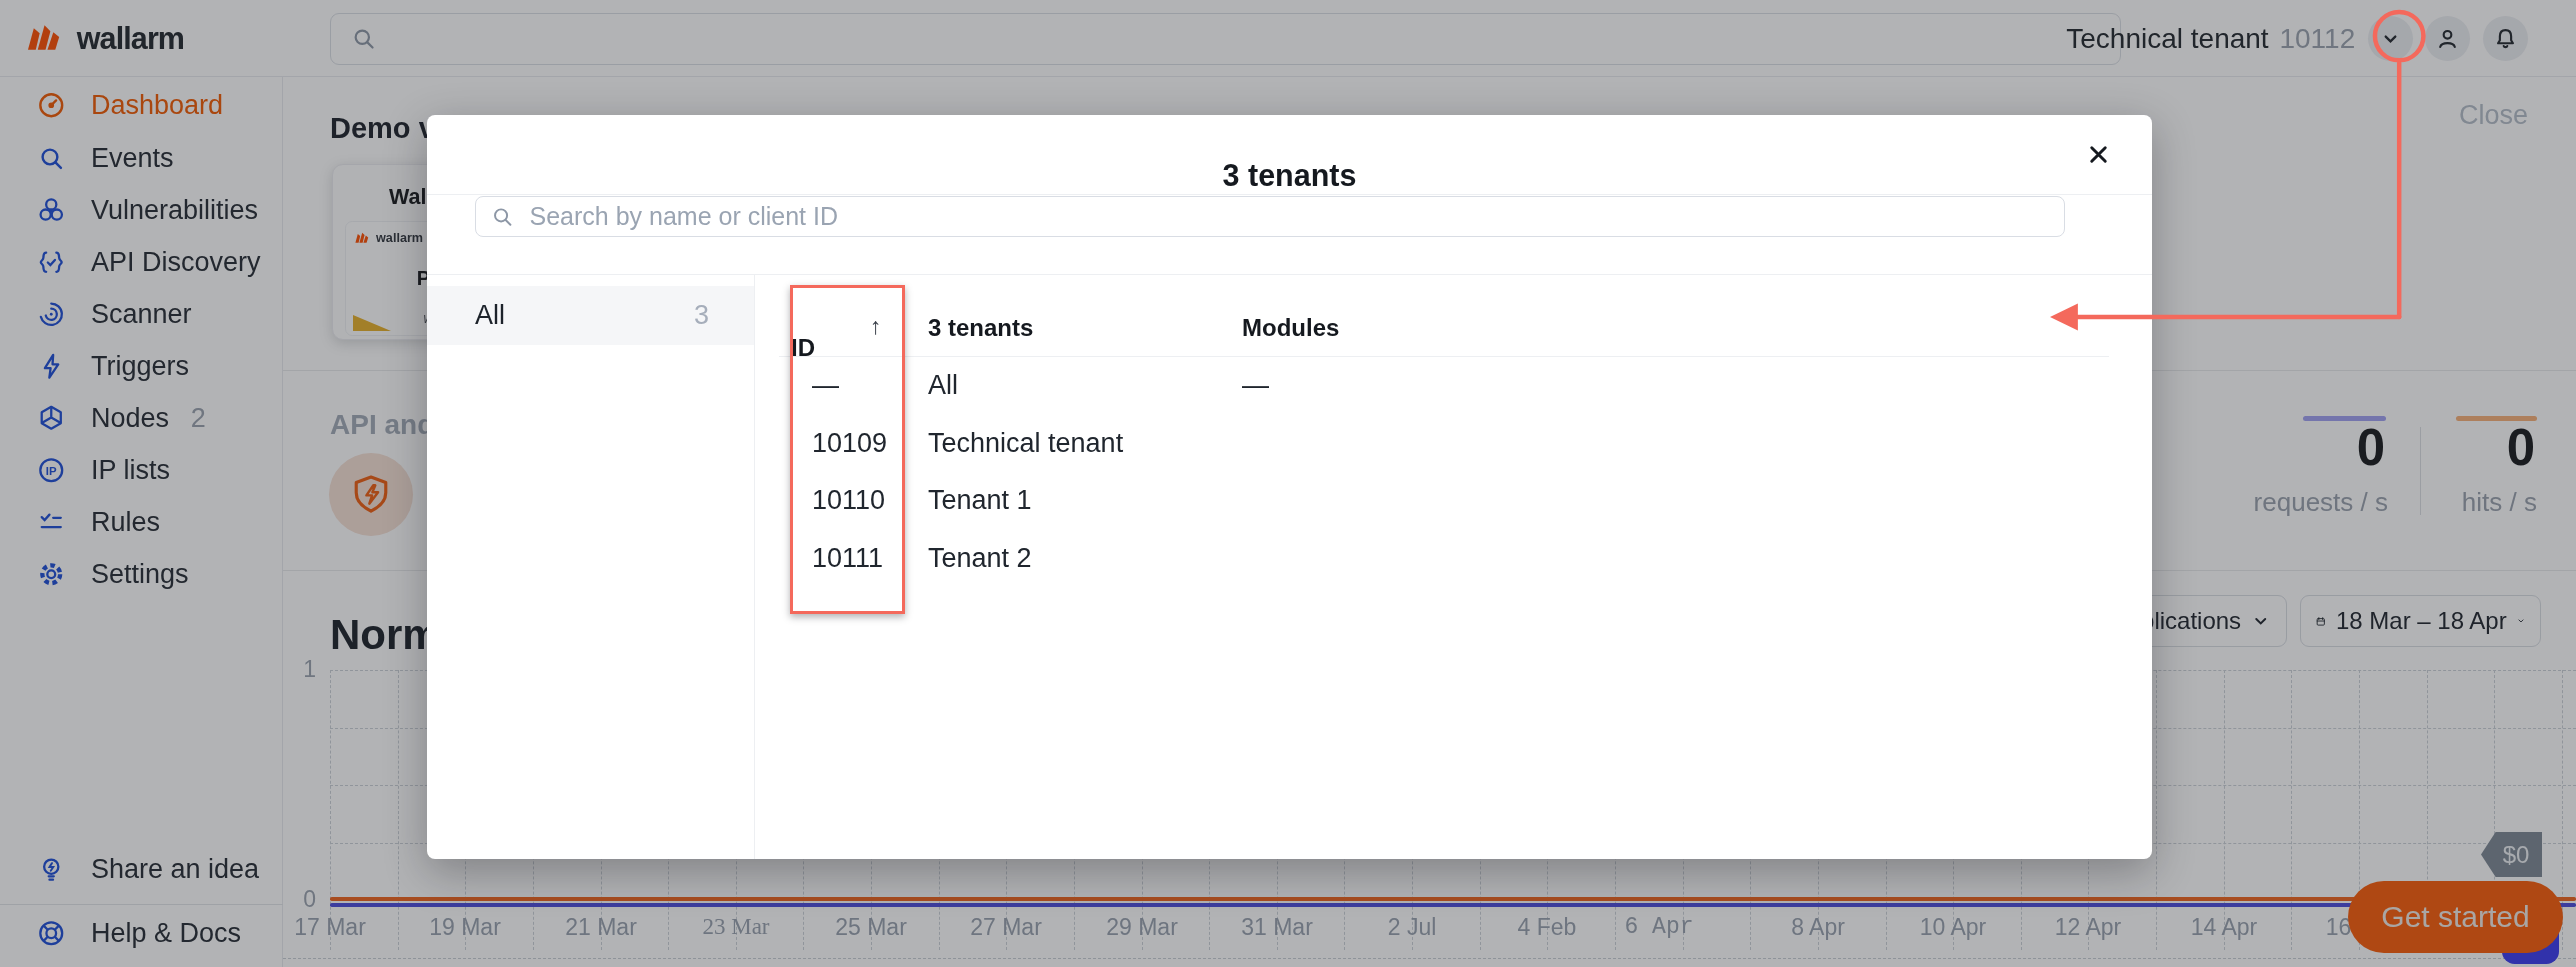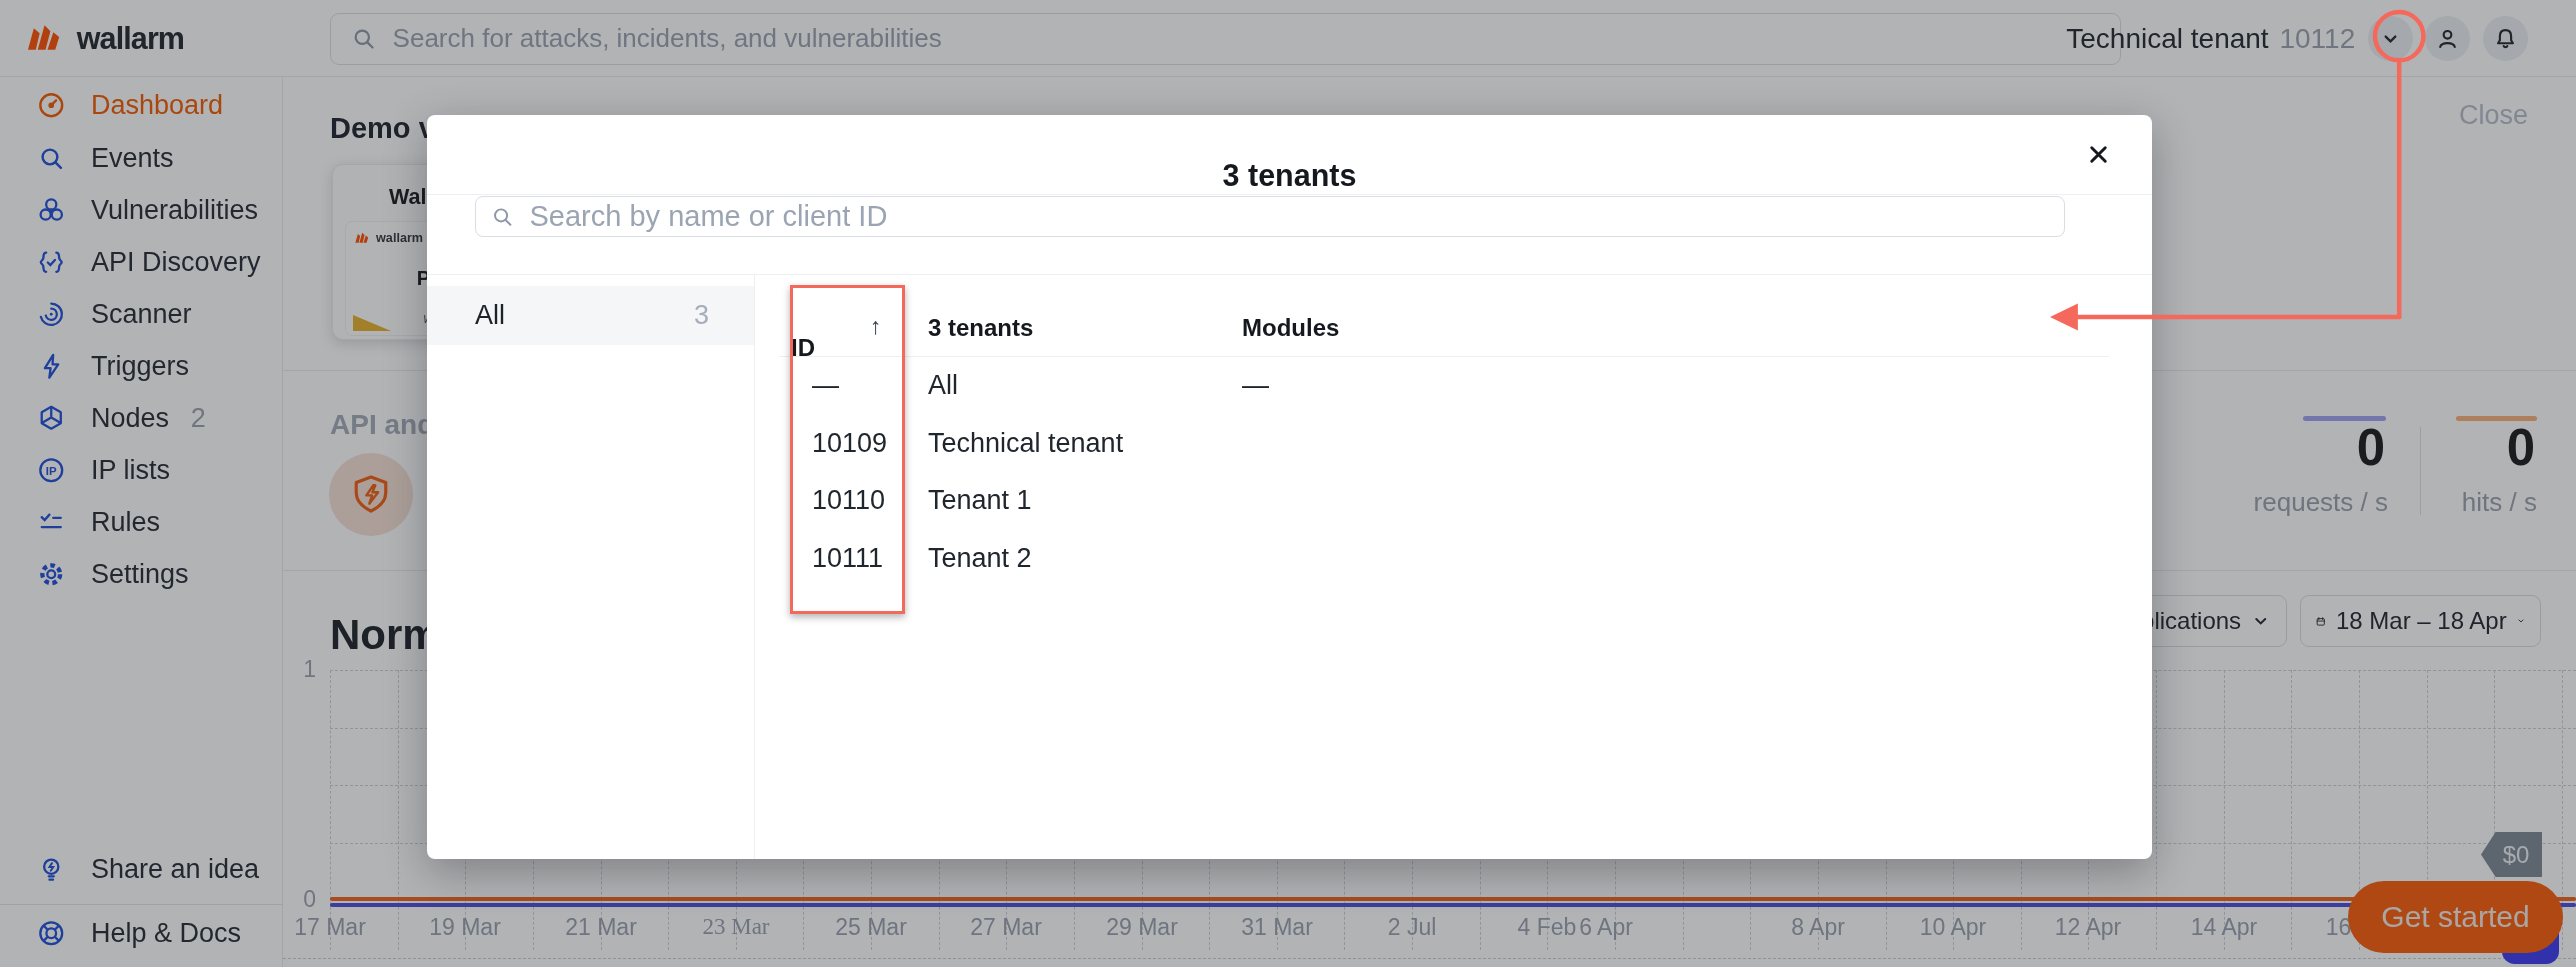--- a/index.html
+++ b/index.html
@@ -95,21 +95,21 @@
 
   
   .backdrop{position:absolute;inset:0;background:rgba(33,36,41,0.345);z-index:40;}
   .modal{position:absolute;left:427px;top:115px;width:1725px;height:744px;background:#fff;border-radius:8px;z-index:50;
          box-shadow:0 12.6px 43px rgba(15,18,22,.30);}
   .modal-title{position:absolute;left:0;right:0;top:18px;text-align:center;font-size:30.5px;font-weight:700;color:#15191f;}
   .modal-close{position:absolute;top:21.5px;right:34px;width:39px;height:39px;background:none;border:none;cursor:pointer;padding:0;color:#15191f;}
   .modal-hdiv{position:absolute;left:0;right:0;top:79px;border-top:0.9px solid #edeff2;}
   .modal-search{position:absolute;left:48px;top:81px;width:1590px;height:41px;border:1.8px solid #d9dde4;border-radius:8px;
                 display:flex;align-items:center;gap:12.6px;padding:0 12.6px;background:#fff;}
-  .modal-search input{border:none;outline:none;font-size:29px;color:#6d28d9;width:100%;background:transparent;font-family:inherit;}
+  .modal-search input{border:none;outline:none;font-size:25px;color:#6d28d9;width:100%;background:transparent;font-family:inherit;}
   .modal-search input::placeholder{color:#9aa4b2;}
   .modal-bdiv{position:absolute;left:0;right:0;top:159px;border-top:0.9px solid #edeff2;}
   .modal-vdiv{position:absolute;left:327px;top:160px;bottom:0;border-left:0.9px solid #edeff2;}
   .group-row{position:absolute;left:0;top:171px;width:327px;height:59px;background:#f5f6f8;display:flex;align-items:center;
              padding:0 45px 0 48px;font-size:27px;color:#1d232b;cursor:pointer;}
   .group-row .grp-label{flex:1;}
   .group-row .grp-count{color:#a6aebb;}
   .th{position:absolute;top:199px;font-size:24px;font-weight:700;color:#15191f;white-space:nowrap;}
   #th-id{left:364px;margin-top:20px;}
   #th-sort{left:443px;font-weight:400;font-size:23px;color:#3a404a;top:198px;cursor:pointer;}
@@ -139,21 +139,20 @@
         <path fill="#ff4f00" d="M11 26 L18 1 l6 6 -5 19 Z"></path>
         <path fill="#ff4f00" d="M21 26 L27 8 l6 5 -4 13 Z"></path>
       </svg>
       <span class="logo-text">wallarm</span>
     </div>
     <div class="global-search">
       <svg width="29" height="29" viewBox="0 0 24 24" fill="none" stroke="#8d97a6" stroke-width="1.8">
         <circle cx="11" cy="11" r="5.5"></circle>
           <path d="M15.2 15.2 L19.5 19.5" stroke-linecap="round"></path>
       </svg>
-      <input placeholder="Search for attacks, incidents, and vulnerabilities" style="">
     </div>
     <div class="top-actions">
       <div class="tenant-switcher">
         <span class="tenant-name">Technical tenant</span>
         <span class="tenant-id">10112</span>
       </div>
       <button class="iconbtn">
         <svg width="23" height="23" viewBox="0 0 24 24" fill="none" stroke="currentColor" stroke-width="2.4" stroke-linecap="round">
           <path d="M7 10 l5 5 l5 -5"></path>
         </svg>
@@ -400,21 +399,21 @@
       <span style="left: 0px;">17 Mar</span>
       <span style="left: 135px;">19 Mar</span>
       <span style="left: 271px;">21 Mar</span>
       <span style="left: 406px; font-family: Liberation Serif, serif;">23 Mar</span>
       <span style="left: 541px;">25 Mar</span>
       <span style="left: 676px;">27 Mar</span>
       <span style="left: 812px;">29 Mar</span>
       <span style="left: 947px;">31 Mar</span>
       <span style="left: 1082px;">2 Jul</span>
       <span style="left: 1217px;">4 Feb</span>
-      <span style="left: 1276px;">6 Apr</span>
+      <span style="left: 1329px; font-family: Liberation Mono, monospace;">6 Apr</span>
       <span style="left: 1488px;">8 Apr</span>
       <span style="left: 1623px;">10 Apr</span>
       <span style="left: 1758px;">12 Apr</span>
       <span style="left: 1894px;">14 Apr</span>
       <span style="left: 2029px;">16 Apr</span>
       <span style="left: 2164px;">18 Apr</span>
     </div>
   <div class="bottom-dash"></div>
 
   <button id="chat-widget"></button>

